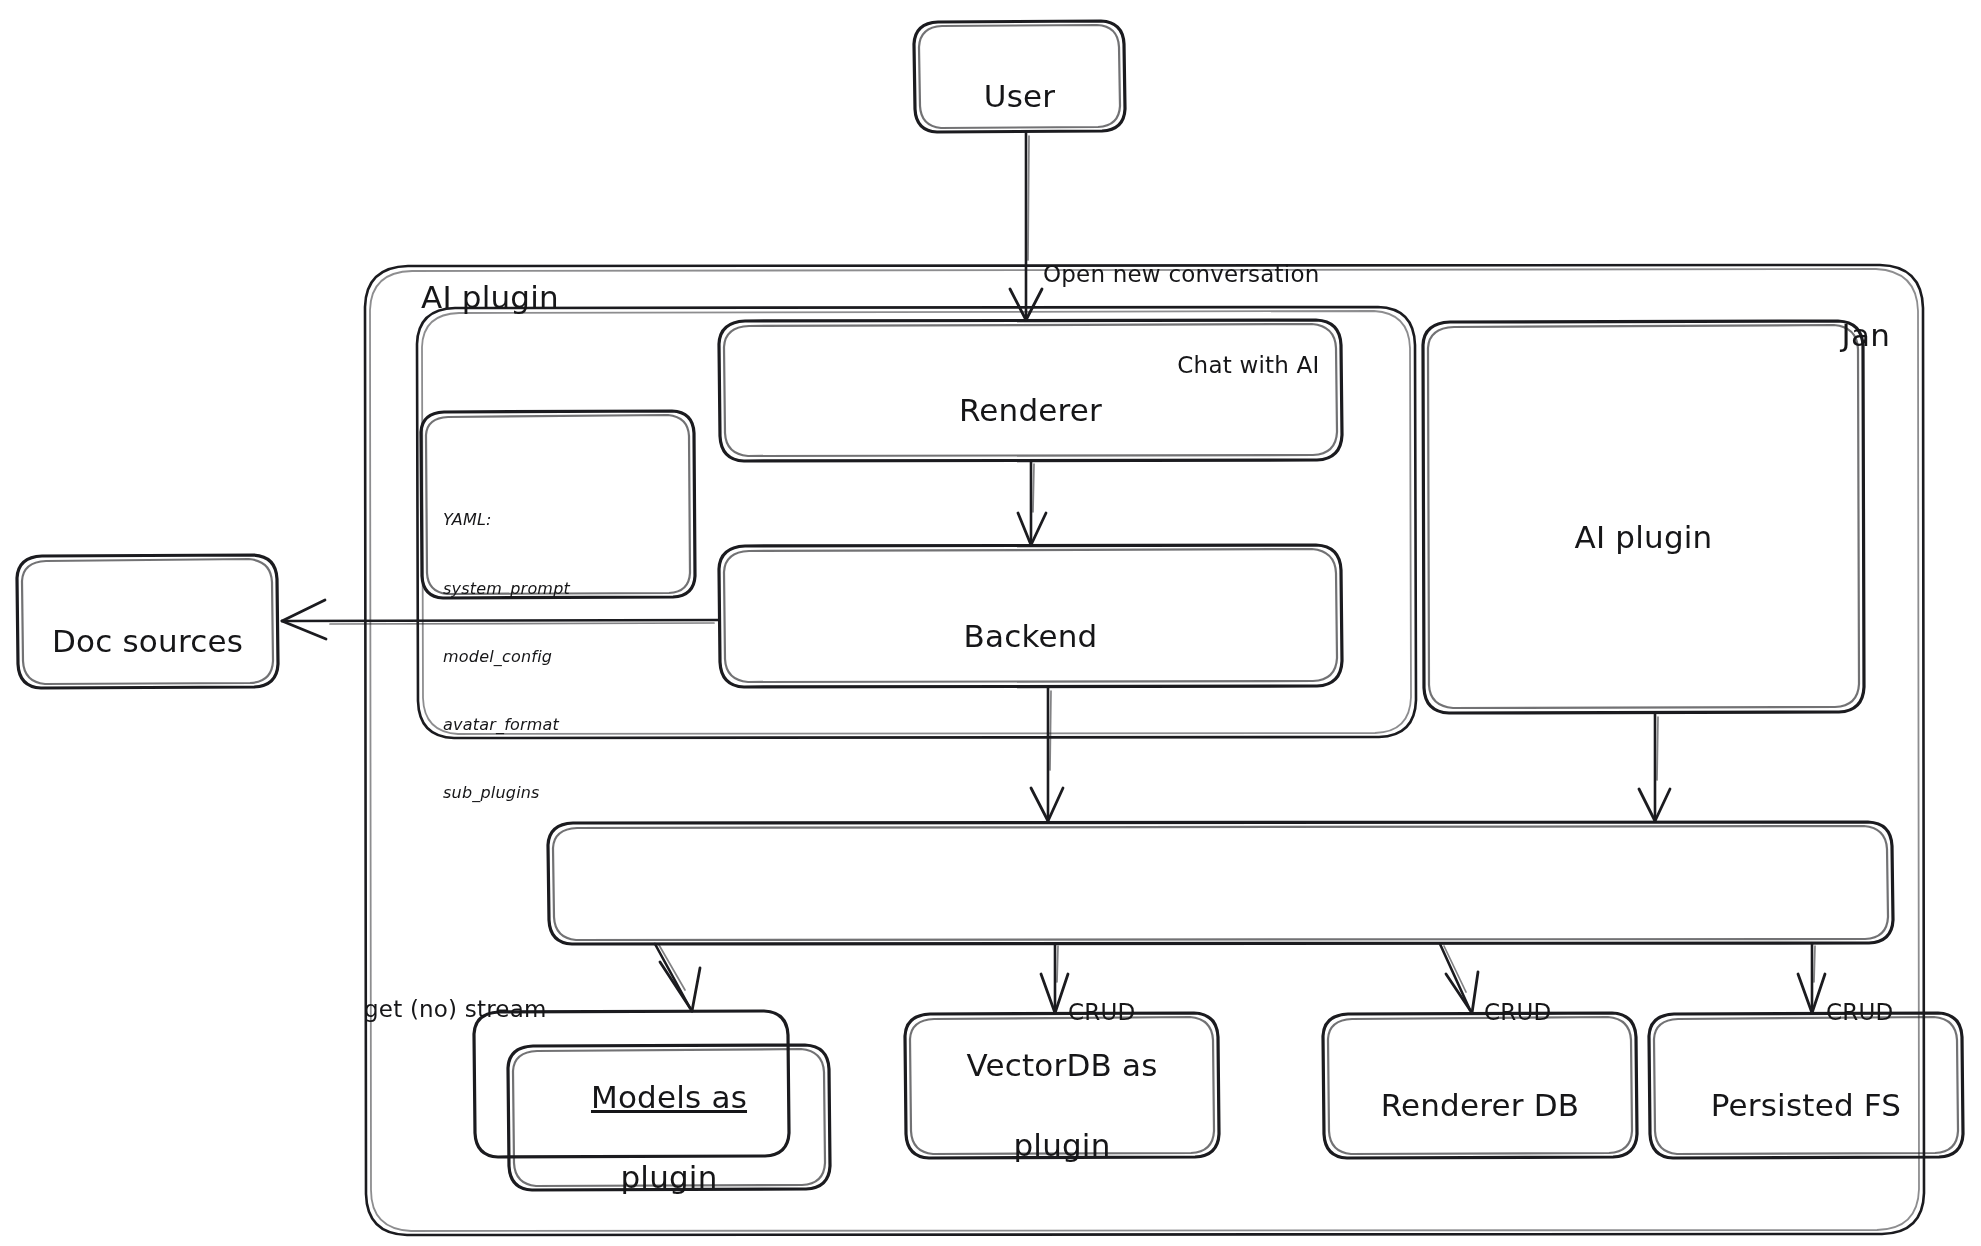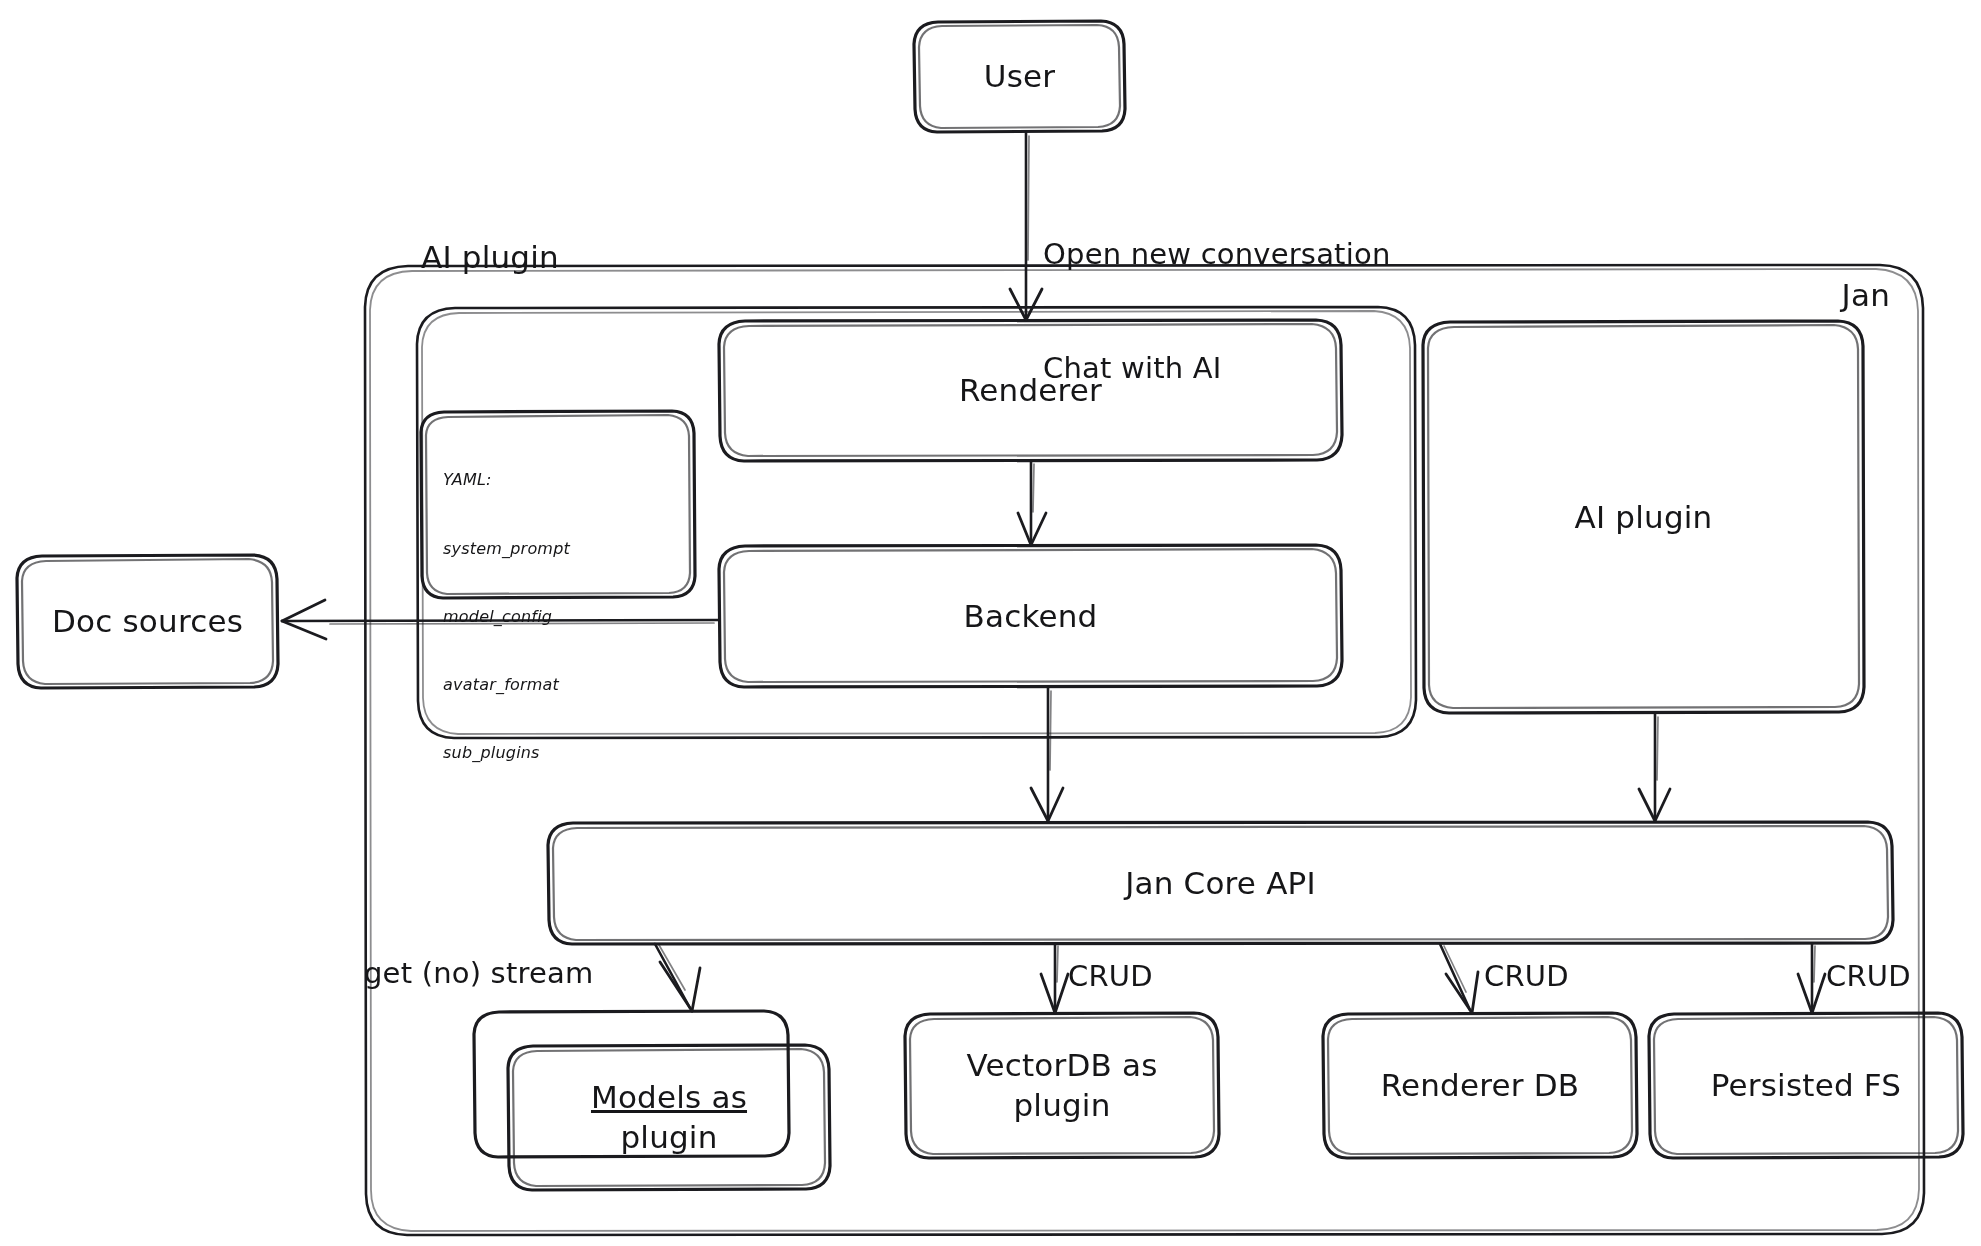--- a/index.html
+++ b/index.html
@@ -39,30 +39,31 @@
   .arrow-line-2 { stroke-width: 1.7; opacity: 0.55; }
   .arrow-head { stroke-width: 2.8; }
 
   .label {
     position: absolute;
     color: #161618;
     font-family: "DejaVu Sans", sans-serif;
     white-space: pre;
     letter-spacing: 0.2px;
     user-select: none;
+    margin-top: 40px;
   }
   .node-label {
     font-size: 31px;
     text-align: center;
     line-height: 1.28;
     width: 100%;
   }
   .node-label-wrap { position: absolute; display: flex; align-items: center; justify-content: center; }
   .group-label { font-size: 31px; }
-  .edge-label { font-size: 29px; line-height: 1.32; }
+  .edge-label { font-size: 23px; line-height: 1.32; text-align: right; }
   .yaml-label {
     font-size: 16px;
     line-height: 1.42;
     font-style: italic;
   }
   .yaml-line { display: block; }
 </style>
 </head>
 <body>
 
@@ -218,23 +219,20 @@
   </div>
 
   <div class="node-label-wrap" style="left:1423px; top:322px; width:441px; height:391px;">
     <div class="label node-label" style="position:static;">AI plugin</div>
   </div>
 
   <div class="node-label-wrap" style="left:17px; top:556px; width:261px; height:132px;">
     <div class="label node-label" style="position:static;">Doc sources</div>
   </div>
 
-  <div class="node-label-wrap" style="left:548px; top:823px; width:1345px; height:121px;">
-    <div class="label node-label" style="position:static;">Jan Core API</div>
-  </div>
 
   <div class="node-label-wrap" style="left:508px; top:1046px; width:322px; height:144px; flex-direction:column;">
     <div class="label node-label" style="position:static;text-decoration:underline;">Models as</div>
     <div class="label node-label" style="position:static;">plugin</div>
   </div>
 
   <div class="node-label-wrap" style="left:905px; top:1014px; width:314px; height:144px; flex-direction:column;">
     <div class="label node-label" style="position:static;">VectorDB as</div>
     <div class="label node-label" style="position:static;">plugin</div>
   </div>

